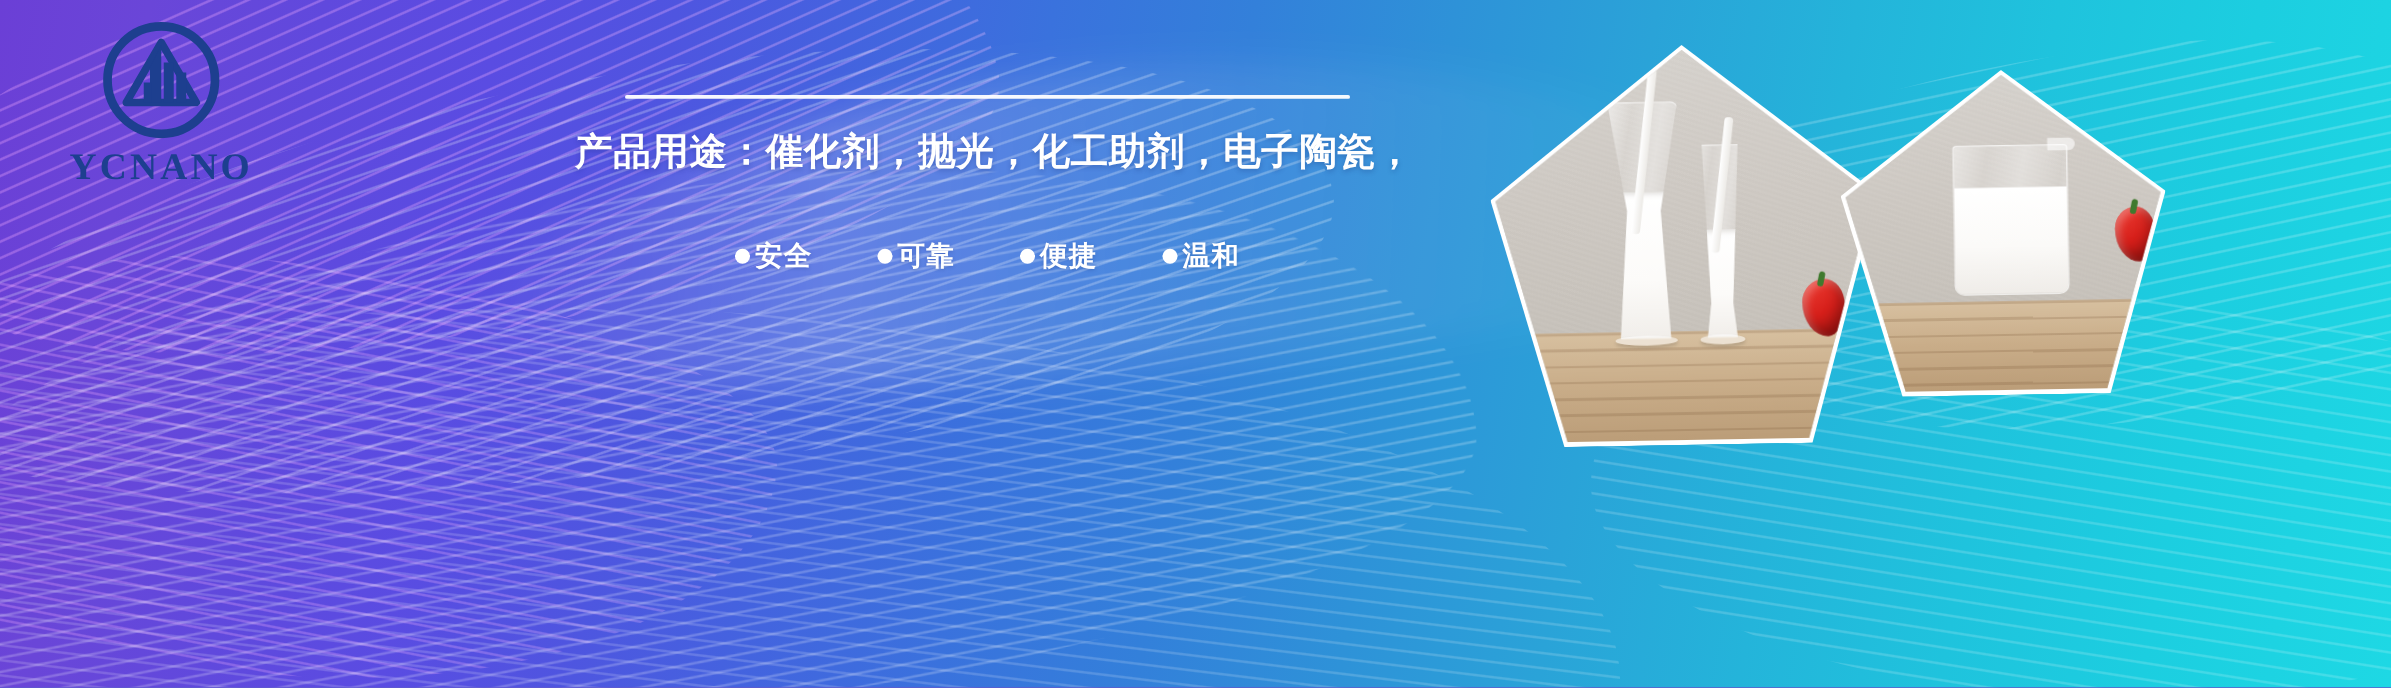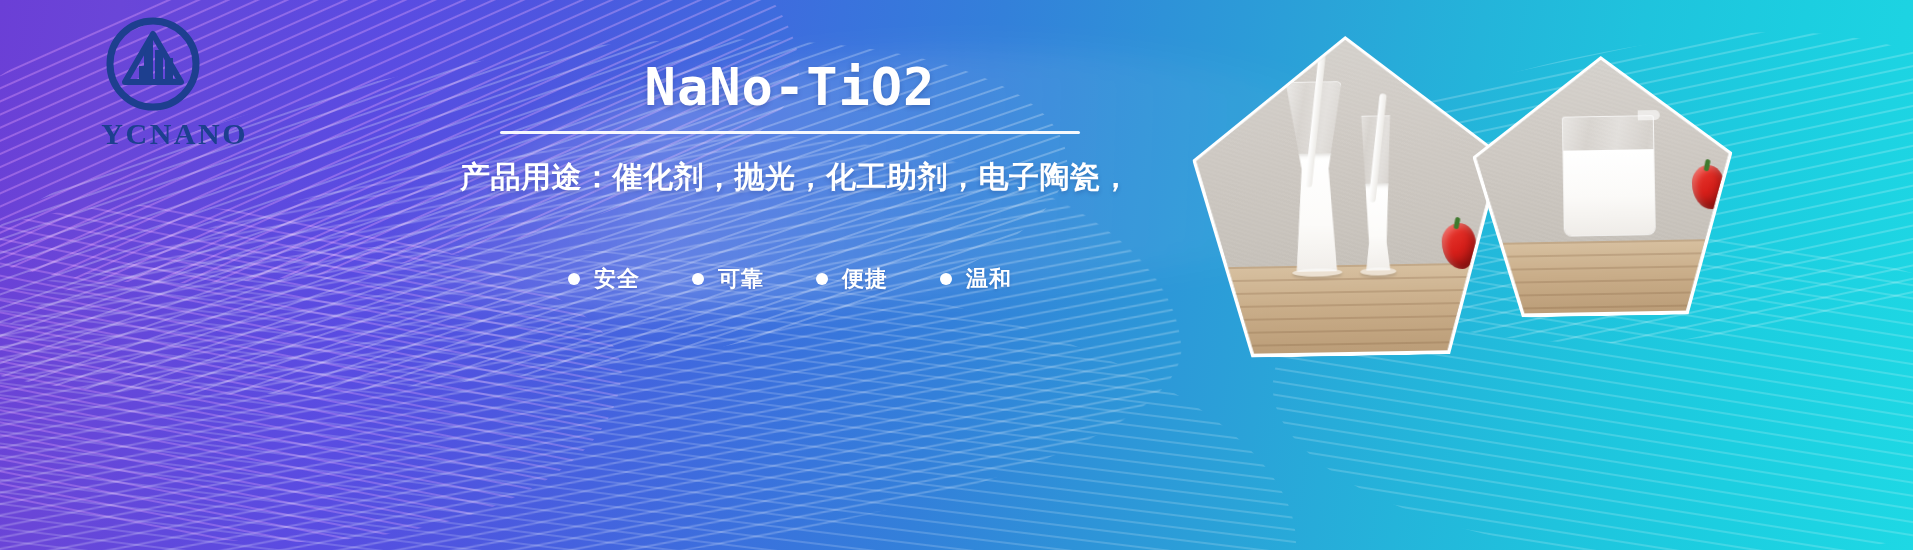--- a/index.html
+++ b/index.html
@@ -164,23 +164,23 @@
       rgba(255,255,255,0.00) 100%);
     border-radius:50% 50% 55% 45% / 80% 75% 25% 20%;
     transform:rotate(-4deg);
     filter:blur(14px);
     opacity:0.8;
   }
 
   
   .logo-block {
     position:absolute;
-    left:58px; top:14px;
+    left:34px; top:14px;
     width:190px; height:145px;
-    text-align:right;
+    text-align:center;
   }
   .logo-mark {
     width:100px; height:100px;
     margin:0 auto;
     display:block;
   }
   .logo-word {
     margin-top:3px;
     font-size:30px;
     font-weight:700;
@@ -237,27 +237,26 @@
     margin-top:46px;
     display:flex;
     justify-content:center;
     align-items:center;
     gap:52px;
     white-space:nowrap;
   }
   .feature {
     display:inline-flex;
     align-items:center;
-    gap:14px;
+    gap:4px;
     font-size:22px;
     font-weight:700;
     color:#ffffff;
     letter-spacing:1px;
     text-shadow:0 1px 3px rgba(20,40,110,0.28);
-    margin-top:19px;
   }
   .feature .dot {
     width:12px; height:12px;
     border-radius:50%;
     background:#ffffff;
     flex:0 0 auto;
     display:inline-block;
   }
 
   
@@ -448,21 +447,20 @@
       <path d="M50 22 L50 68 L41 68 L41 40 Z" fill="#1d3f8f"></path>
       <rect x="52" y="36" width="8" height="32" fill="#1d3f8f"></rect>
       <path d="M62 44 L70 44 L70 68 L62 68 Z" fill="#1d3f8f"></path>
       <rect x="36" y="52" width="6" height="16" fill="#1d3f8f"></rect>
     </svg>
     <div class="logo-word">YCNANO</div>
   </div>
 
   <div class="content">
 
-    <div class="headline">NaNo-TiO2</div>
 
     <div class="rule"></div>
 
     <div class="subtitle">
       <span class="line line-1">产品用途：催化剂，抛光，化工助剂，电子陶瓷，</span>
     </div>
 
     <div class="features">
       <div class="feature">
         <span class="dot"></span>

